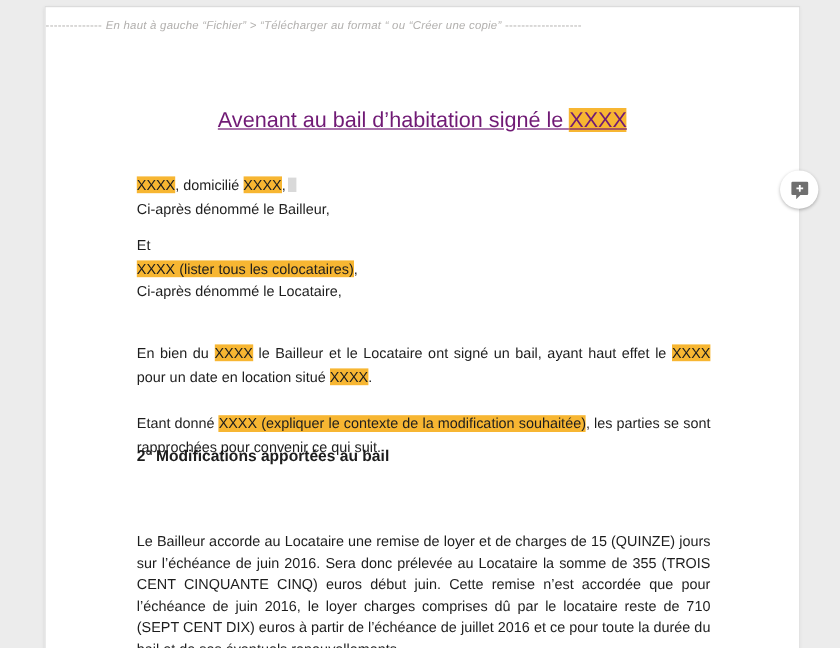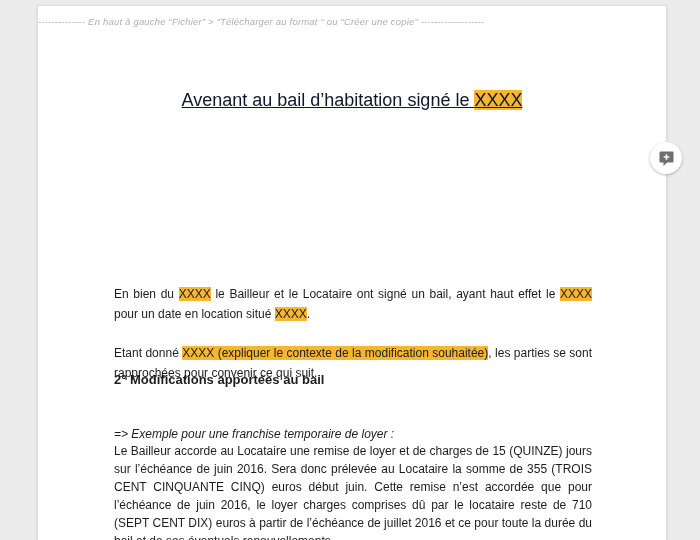--- a/index.html
+++ b/index.html
@@ -22,21 +22,21 @@
     position:absolute; left:0; top:10px; width:100%;
     text-align:left; font-size:9.5px; letter-spacing:0.2px;
     color: var(--color-note-text, #b2b0ae);
     white-space:nowrap;
   }
   .note-text { font-style:italic; padding:0 3px; }
   .title {
     position:absolute; left:0; top:84px; width:100%;
     text-align:center; font-size:18px; font-weight:400;
     text-decoration:underline;
-    color:#0f172a;
+    color:#701a75;
   }
   .hl { background: var(--color-highlight, #f7b632); }
   .b1 { top:139px; }
   .b2 { top:189px; }
   .h1 { top:253px; font-size:13px; font-weight:bold; line-height:19px; }
   .p1 { top:279px; text-align:justify; }
   .p2 { top:318px; text-align:justify;margin-top:20px; }
   .h2 { top:364px; font-size:13px; font-weight:bold; line-height:19px; }
   .adapt { top:388px; }
   .exlabel { top:419px; font-style:italic; }
@@ -57,32 +57,38 @@
 </head>
 <body>
 
 <div class="page">
 
   <div class="note"><span>--------------</span><span class="note-text">En haut à gauche “Fichier” &gt; “Télécharger au format “ ou “Créer une copie”</span><span>-------------------</span></div>
 
   <div class="title"><span>Avenant au bail d’habitation signé le </span><span class="hl">XXXX</span></div>
 
   <div class="block b1">
+    <div><span class="hl">XXXX</span><span>, domicilié </span><span class="hl">XXXX</span><span>,</span><span class="cursor-block"></span></div>
+    <div>Ci-après dénommé le Bailleur,</div>
   </div>
 
+  <div class="block b2">
+    <div>Et</div>
+    <div><span class="hl">XXXX (lister tous les colocataires)</span><span>,</span></div>
+    <div>Ci-après dénommé le Locataire,</div>
+  </div>
 
 
   <div class="block p1"><span>En bien du </span><span class="hl">XXXX</span><span> le Bailleur et le Locataire ont signé un bail, ayant haut effet le </span><span class="hl">XXXX</span><span> pour un date en location situé </span><span class="hl">XXXX</span><span>.</span></div>
 
   <div class="block p2"><span>Etant donné </span><span class="hl">XXXX (expliquer le contexte de la modification souhaitée)</span><span>, les parties se sont rapprochées pour convenir ce qui suit.</span></div>
 
   <div class="block h2">2° Modifications apportées au bail</div>
 
 
-  <div class="block exlabel">=&gt; Exemple pour une franchise temporaire de loyer :</div>
 
   <div class="block expara">Le Bailleur accorde au Locataire une remise de loyer et de charges de 15 (QUINZE) jours sur l’échéance de juin 2016. Sera donc prélevée au Locataire la somme de 355 (TROIS CENT CINQUANTE CINQ) euros début juin. Cette remise n’est accordée que pour l’échéance de juin 2016, le loyer charges comprises dû par le locataire reste de 710 (SEPT CENT DIX) euros à partir de l’échéance de juillet 2016 et ce pour toute la durée du bail et de ses éventuels renouvellements.</div>
 
 </div>
 
 <div class="comment-btn">
   <span style="display:flex;">
     <svg width="17" height="17" viewBox="0 0 17 17" aria-hidden="true">
       <path d="M2.5 1.5 H14.5 Q15.5 1.5 15.5 2.5 V11.5 Q15.5 12.5 14.5 12.5 H9 L5.5 16 V12.5 H2.5 Q1.5 12.5 1.5 11.5 V2.5 Q1.5 1.5 2.5 1.5 Z" fill="#6f6f6f"></path>
       <path d="M8.5 4.2 V9.8 M5.7 7 H11.3" stroke="#ffffff" stroke-width="1.5" fill="none"></path>

